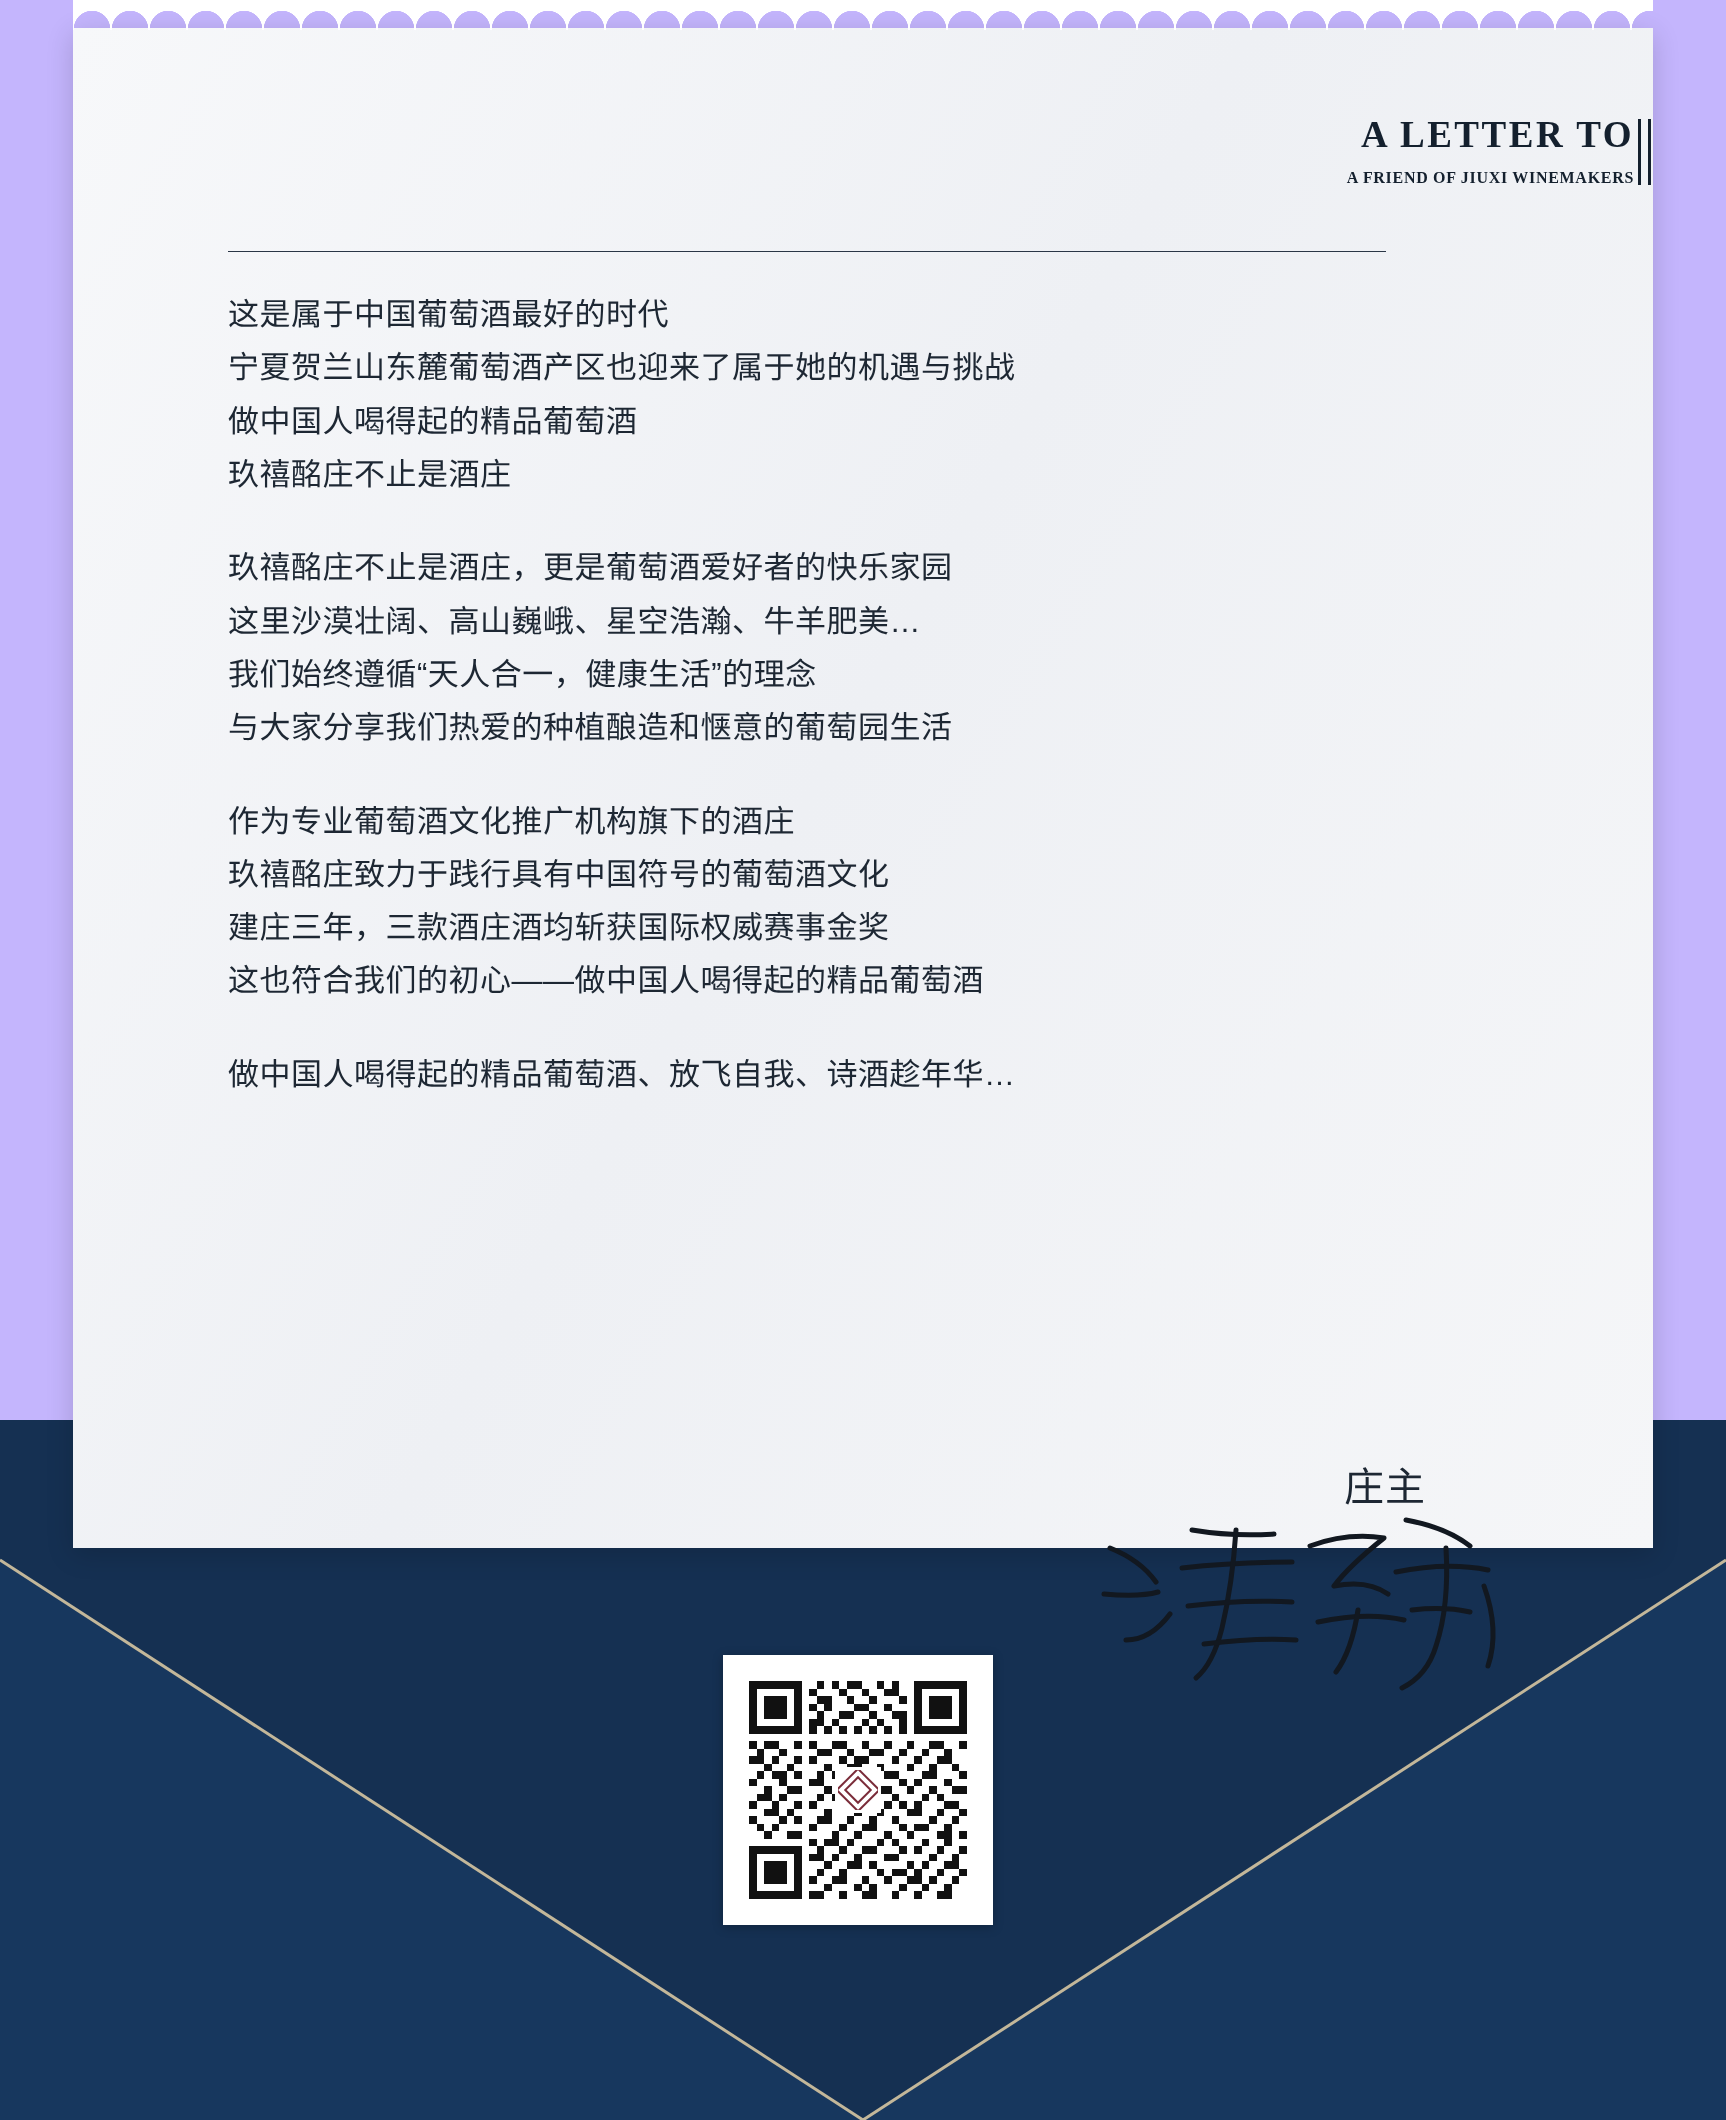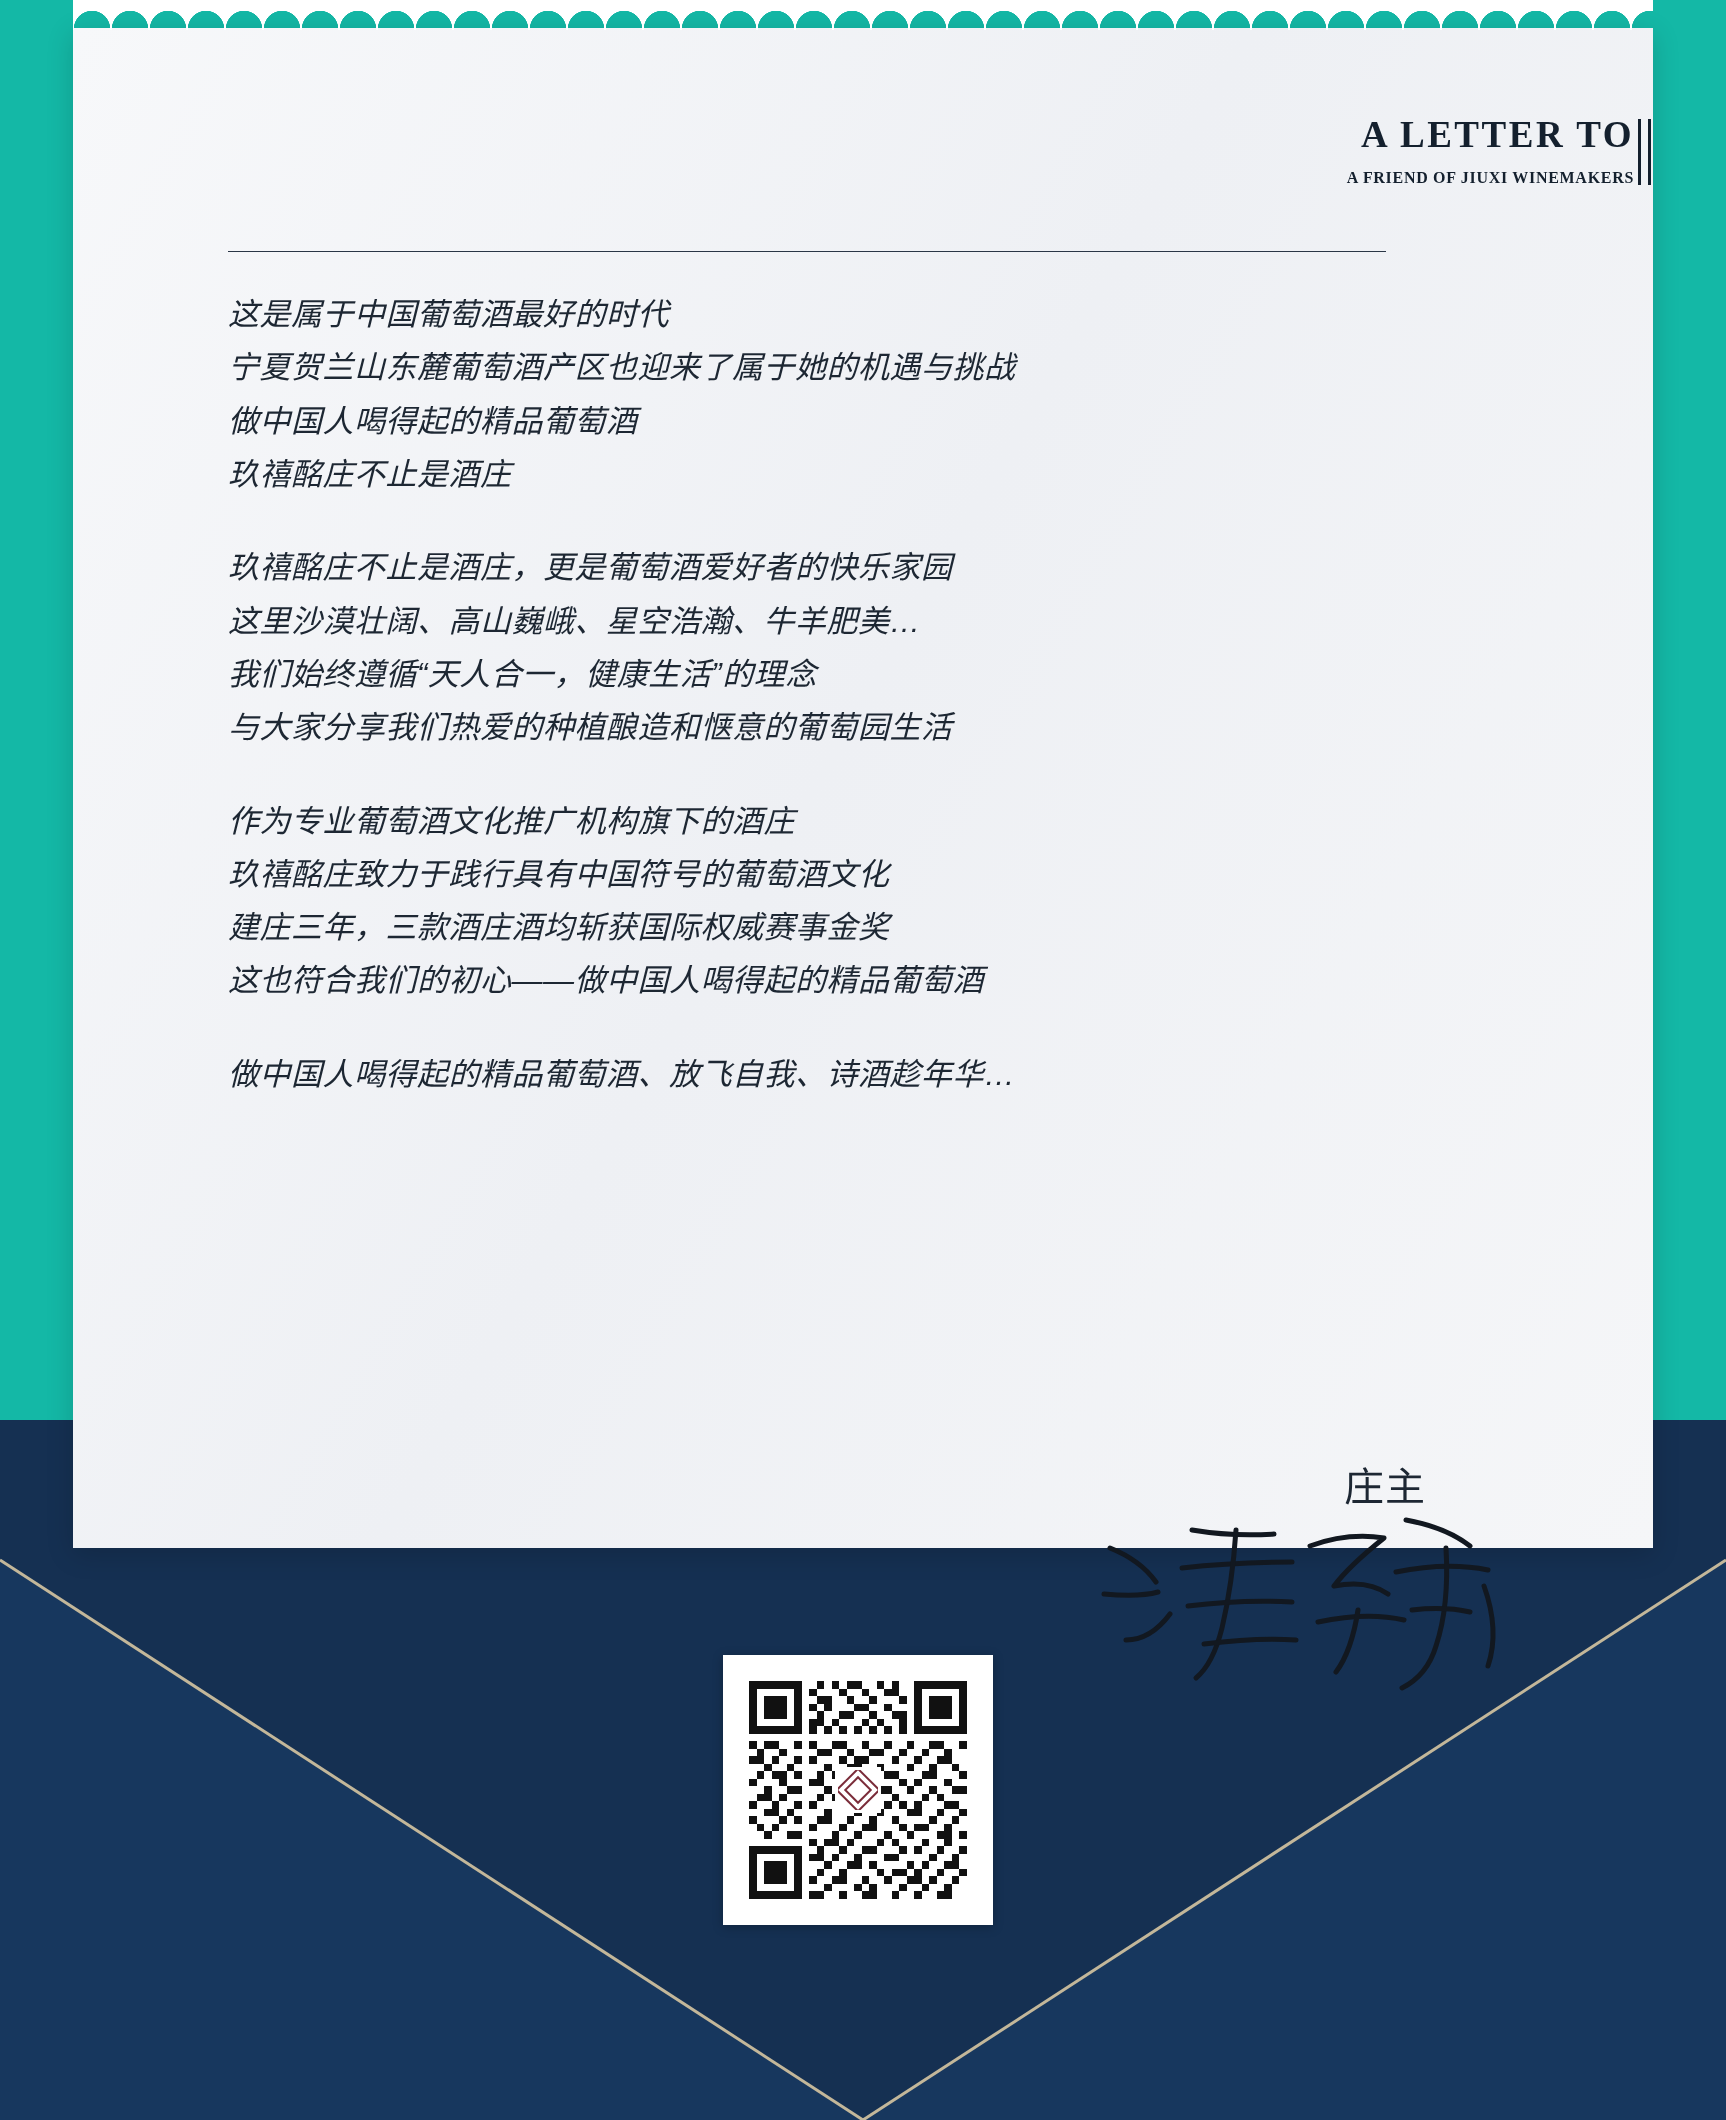--- a/index.html
+++ b/index.html
@@ -4,21 +4,21 @@
 <style>
   html, body {
     margin: 0;
     padding: 0;
     background: #ffffff;
   }
   #page {
     position: relative;
     width: 1726px;
     height: 2120px;
-    background: #14b8a6;
+    background: #c4b5fd;
     overflow: hidden;
     font-family: "Liberation Sans", "DejaVu Sans", sans-serif;
   }
 
   
   .envelope {
     position: absolute;
     left: 0;
     bottom: 0;
     width: 1726px;
@@ -119,21 +119,21 @@
   .body-text {
     position: absolute;
     left: 228px;
     top: 288px;
     width: 1200px;
     color: #1d2733;
     font-size: 31px;
     line-height: 1.72;
     letter-spacing: 0.5px;
   }
-  .para { margin: 0 0 40px 0; font-style: italic; }
+  .para { margin: 0 0 40px 0; }
   .para p { margin: 0; }
   .para.last { margin-bottom: 0; }
 
   
   .sign-label {
     position: absolute;
     right: 300px;
     top: 1455px;
     font-size: 40px;
     color: #1d2733;

